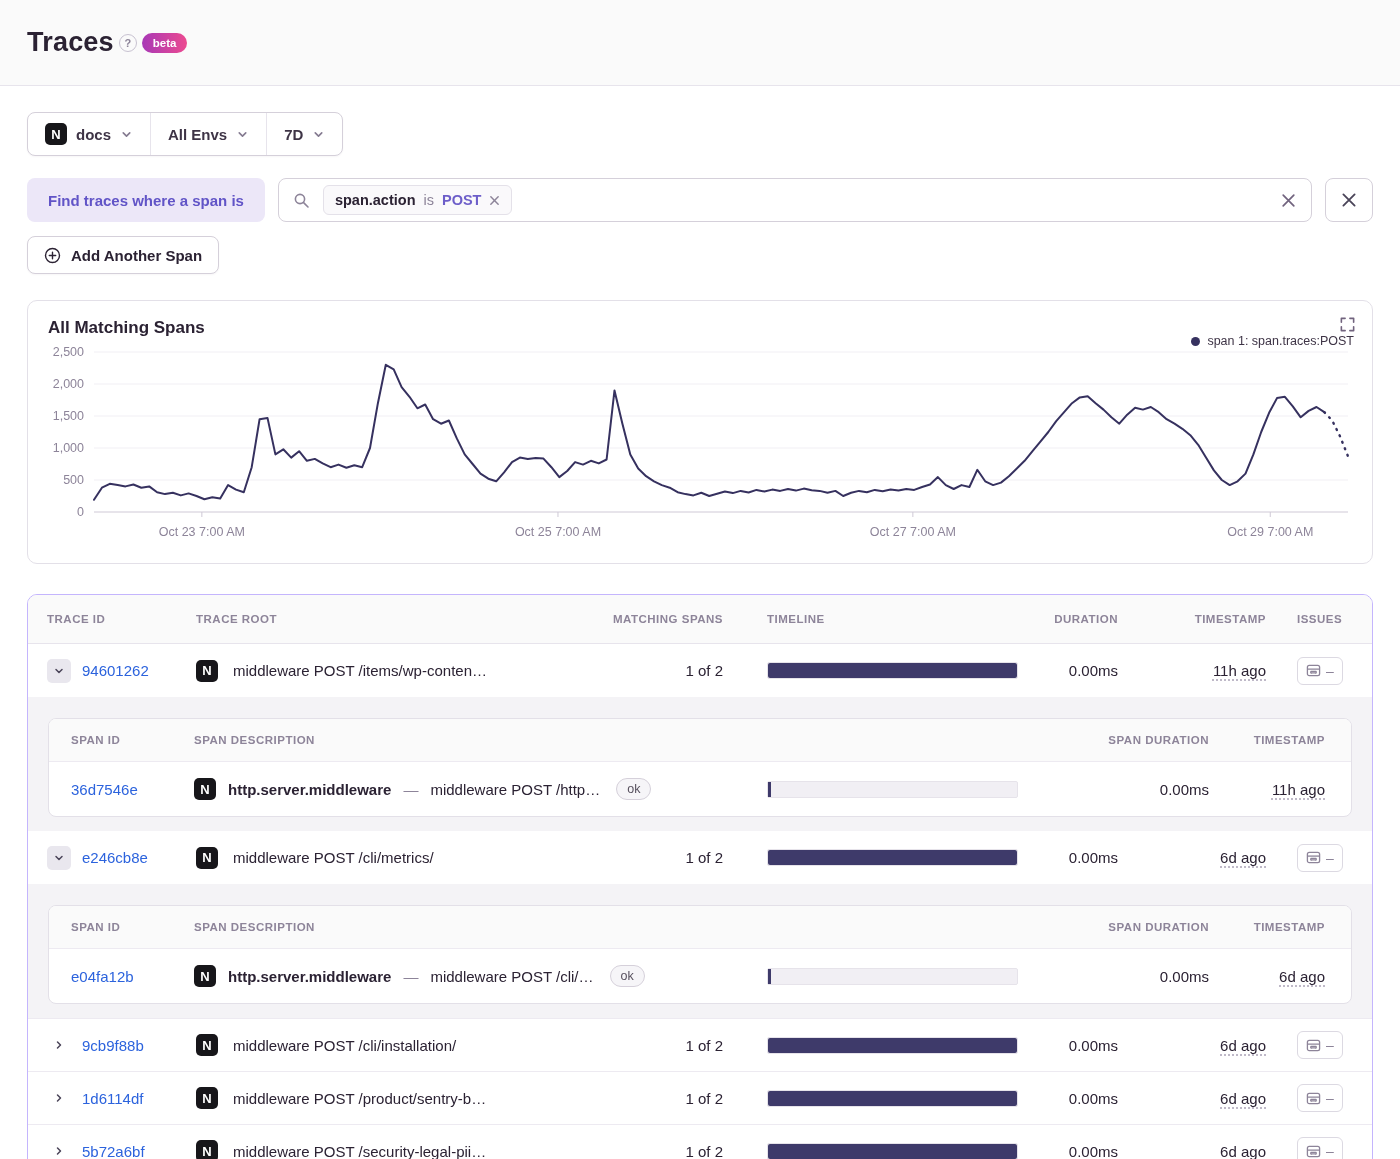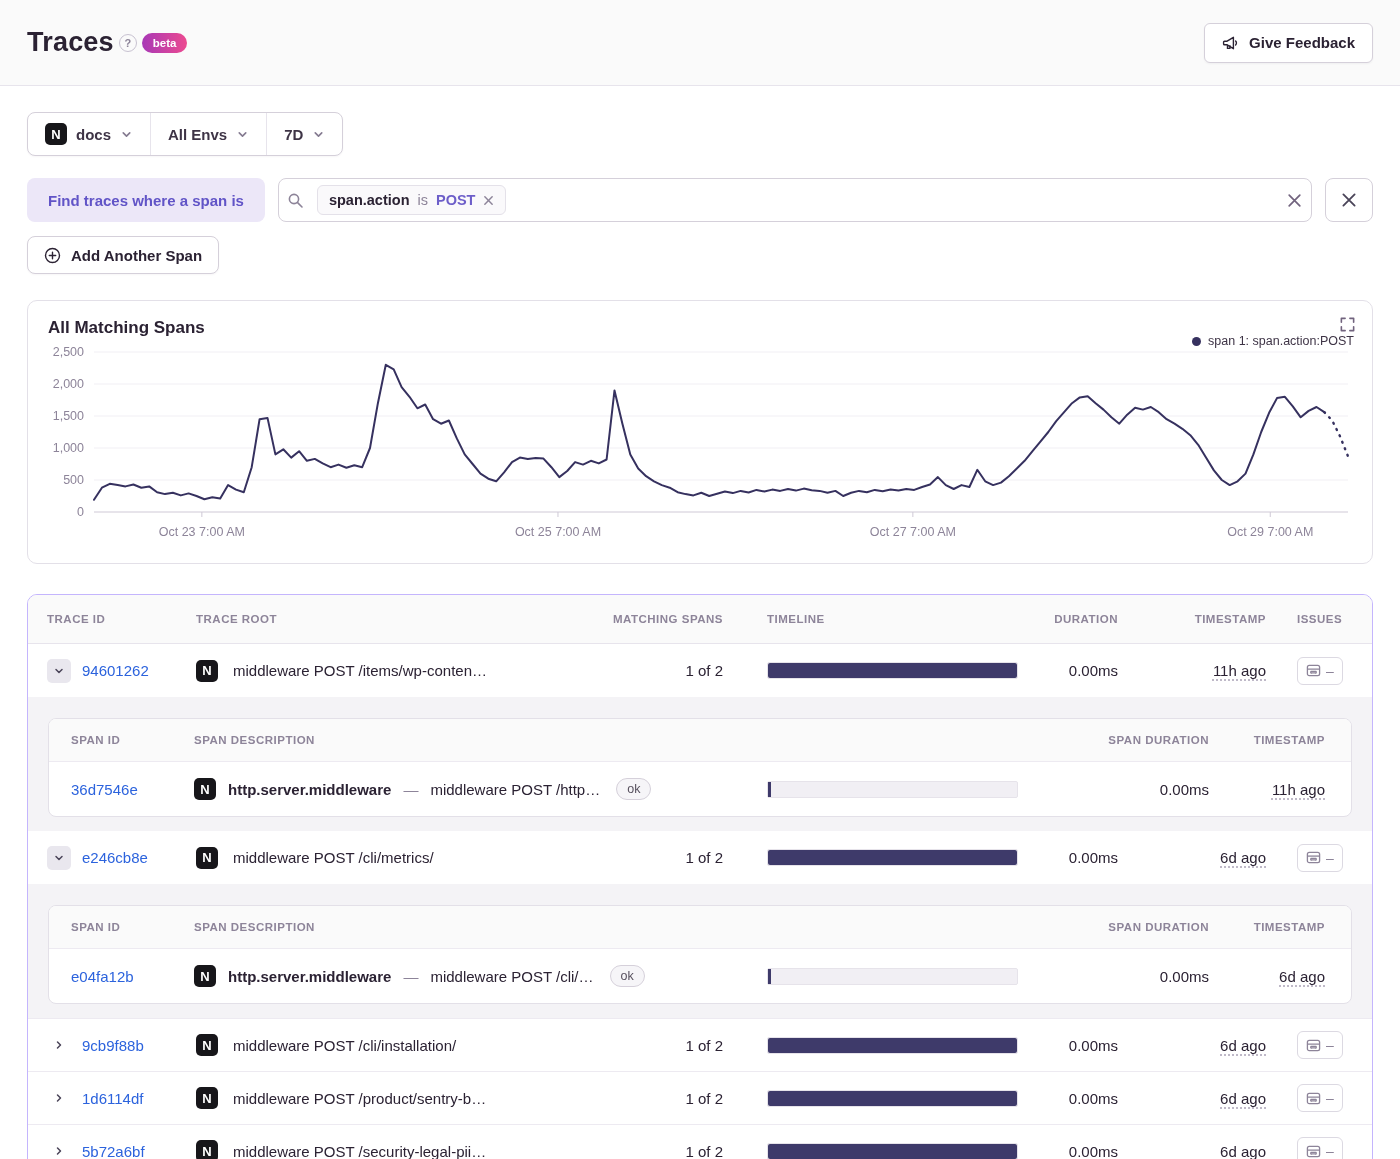--- a/index.html
+++ b/index.html
@@ -52,21 +52,21 @@
   .chev { color:#857b91; }
 
   
   .queryrow { display:flex; gap:13px; margin-top:22px; align-items:flex-end; }
   .where-pill {
     display:flex; align-items:center; background:#ece7f8; color:#6154c7;
     font-weight:700; font-size:15px; border-radius:8px; padding:0 21px; height:44px; flex:none;
   }
   .searchbox {
     flex:1; display:flex; align-items:center; gap:13px; border:1px solid #d5d0da;
-    border-radius:8px; height:44px; padding:0 8px; background:#fff; cursor:text;
+    border-radius:8px; height:44px; padding:0 14px; background:#fff; cursor:text;
   }
   .token {
     display:flex; align-items:center; gap:8px; height:30px; border:1px solid #e4e1e9;
     background:#faf9fb; border-radius:6px; padding:0 11px; font-size:14.5px; cursor:pointer;
   }
   .token .tk { font-weight:600; color:#2b2233; }
   .token .top { color:#8d8499; }
   .token .tv { color:#6d5ec9; font-weight:600; }
   .icon-x { color:#71637e; cursor:pointer; }
   .clear-x { margin-left:auto; }
@@ -145,30 +145,20 @@
 </style>
 </head>
 <body>
 
 <header class="topbar">
   <div class="title-wrap">
     <h1 class="page-title">Traces</h1>
     <span class="help-circle">?</span>
     <span class="beta-badge">beta</span>
   </div>
-  <button class="btn">
-    <span>
-      <svg width="18" height="18" viewBox="0 0 18 18" fill="none" stroke="#2b2233" stroke-width="1.4" stroke-linejoin="round">
-        <path d="M2.5 7.2h2.6l6.3-3.9v11.4l-6.3-3.9H2.5a.9.9 0 0 1-.9-.9V8.1a.9.9 0 0 1 .9-.9z"></path>
-        <path d="M5.5 10.8v3.6h2.4v-3.2" stroke-linejoin="miter"></path>
-        <path d="M13.6 7.1a2.6 2.6 0 0 1 0 3.8" stroke-linecap="round"></path>
-      </svg>
-    </span>
-    <span>Give Feedback</span>
-  </button>
 </header>
 
 <div class="content">
 
   
   <div class="filterbar">
     <div class="fseg">
       <span class="n-logo">N</span>
       <span>docs</span>
       <span class="chev">
@@ -243,21 +233,21 @@
   
   <section class="chart-card">
     <div class="chart-title">All Matching Spans</div>
     <button class="expand-btn">
       <svg width="17" height="17" viewBox="0 0 18 18" fill="none" stroke="currentColor" stroke-width="1.7" stroke-linecap="round" stroke-linejoin="round">
         <path d="M2.5 6.5v-4h4M11.5 2.5h4v4M15.5 11.5v4h-4M6.5 15.5h-4v-4"></path>
       </svg>
     </button>
     <div class="legend">
       <span class="legend-dot" style="background: rgb(54, 49, 95);"></span>
-      <span>span 1: span.action:POST</span>
+      <span>span 1: span.traces:POST</span>
     </div>
     <svg class="chart-svg" width="1344" height="207" viewBox="0 0 1344 207">
         <text x="56" y="176" text-anchor="end">0</text>
         <line x1="66" x2="1320" y1="140" y2="140" stroke="#f1eff4" stroke-width="1"></line>
         <text x="56" y="144" text-anchor="end">500</text>
         <line x1="66" x2="1320" y1="108" y2="108" stroke="#f1eff4" stroke-width="1"></line>
         <text x="56" y="112" text-anchor="end">1,000</text>
         <line x1="66" x2="1320" y1="76" y2="76" stroke="#f1eff4" stroke-width="1"></line>
         <text x="56" y="80" text-anchor="end">1,500</text>
         <line x1="66" x2="1320" y1="44" y2="44" stroke="#f1eff4" stroke-width="1"></line>

